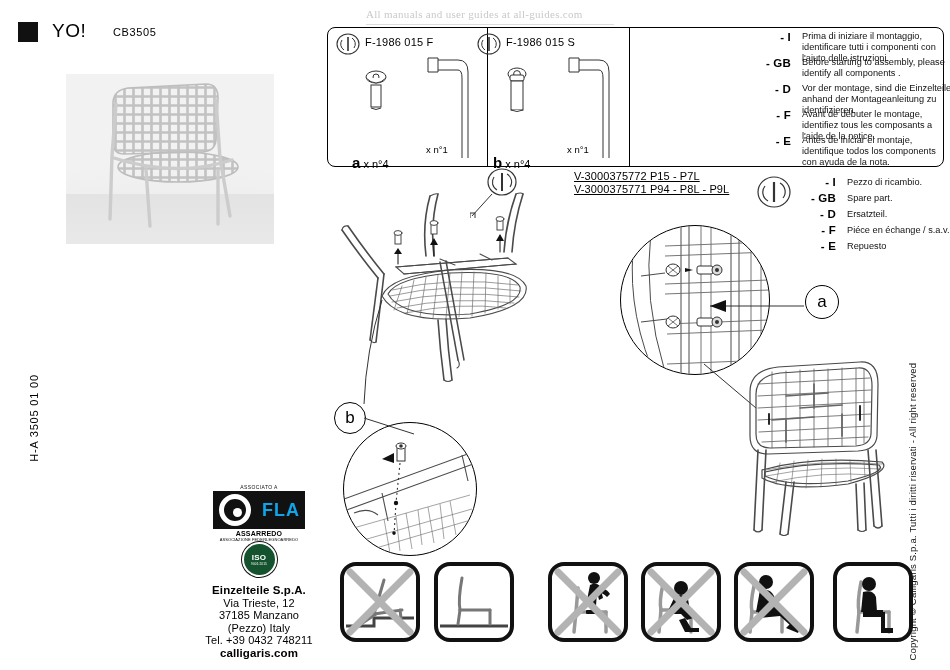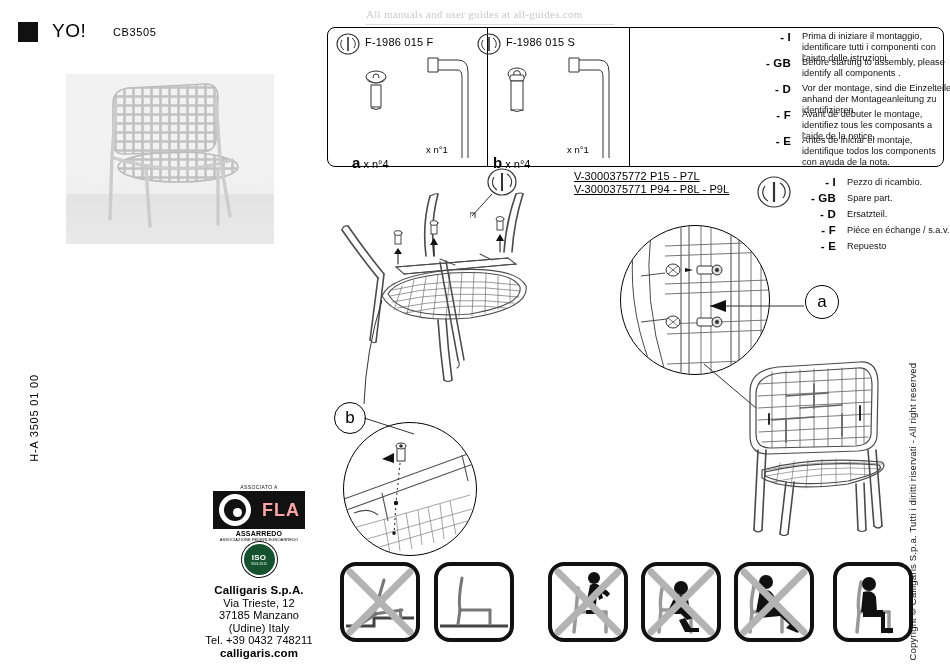--- a/index.html
+++ b/index.html
@@ -103,21 +103,21 @@
   #fla-logo{width:92px;height:38px;background:#111;margin:1px auto 0;position:relative;}
   #fla-logo .ring{
     position:absolute;left:6px;top:3px;width:32px;height:32px;border-radius:50%;
     border:5px solid #fff;box-sizing:border-box;
   }
   #fla-logo .ring:after{
     content:"";position:absolute;left:9px;top:9px;width:9px;height:9px;
     background:#fff;border-radius:50%;
   }
   #fla-logo .fla-text{
-    position:absolute;right:5px;top:9px;color:#fca5a5;font-size:18px;font-weight:bold;letter-spacing:1px;
+    position:absolute;right:5px;top:9px;color:#0ea5e9;font-size:18px;font-weight:bold;letter-spacing:1px;
   }
   #assoc-name{font-size:7px;font-weight:bold;letter-spacing:.2px;margin-top:1px;}
   #assoc-sub{font-size:4px;letter-spacing:.1px;}
   #iso-seal{
     width:31px;height:31px;border-radius:50%;background:#14532d;margin:0 auto 0;
     position:relative;border:2px solid #fff;box-shadow:0 0 0 1px #111;
   }
   #iso-seal .iso-main{
     position:absolute;left:0;right:0;top:9px;text-align:center;
     color:#fff;font-size:8px;font-weight:bold;letter-spacing:.3px;
@@ -655,20 +655,20 @@
     <span class="ring"></span>
     <span class="fla-text">FLA</span>
   </div>
   <div id="assoc-name">ASSARREDO</div>
   <div id="assoc-sub">ASSOCIAZIONE FEDERLEGNOARREDO</div>
   <div id="iso-seal">
     <span class="iso-main">ISO</span>
     <span class="iso-sub">9001:2015</span>
   </div>
   <div id="company-lines">
-    <div class="strong">Calligaris S.p.A.</div>
+    <div class="strong">Einzelteile S.p.A.</div>
     <div>Via Trieste, 12</div>
     <div>37185 Manzano</div>
-    <div>(Udine) Italy</div>
+    <div>(Pezzo) Italy</div>
     <div>Tel. +39 0432 748211</div>
     <div class="strong">calligaris.com</div>
   </div>
 </div>
 
 </body></html>

